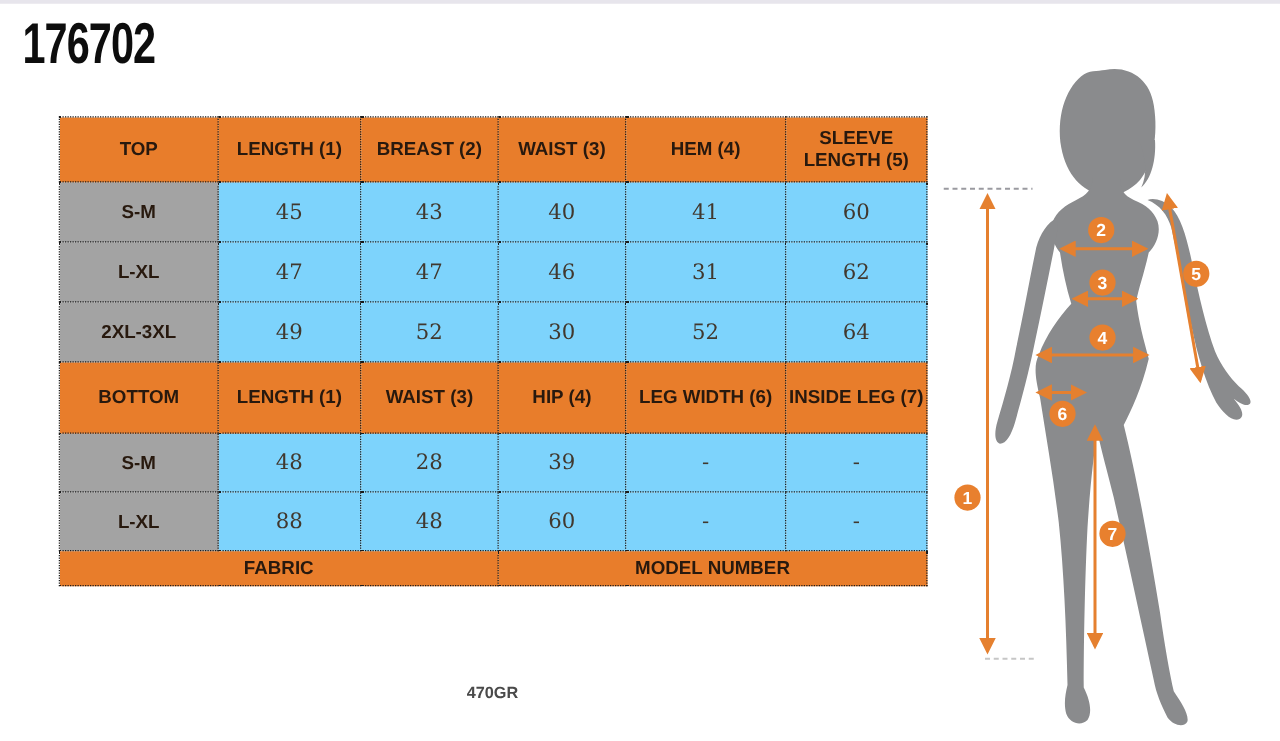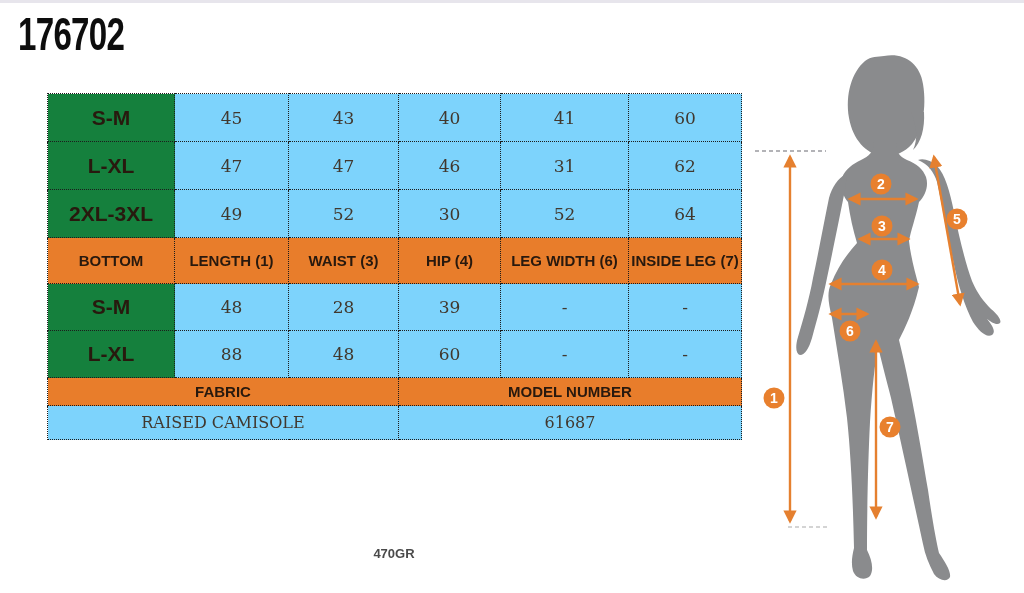--- a/index.html
+++ b/index.html
@@ -41,27 +41,27 @@
     font-weight: 700; font-size: 15px; color: #28190e;
     font-family: "Liberation Sans", sans-serif;
     line-height: 1.15;
   }
   td.val {
     background: #7dd3fc;
     font-family: "DejaVu Serif", serif;
     font-size: 17px; color: #41382e;
   }
   td.lbl {
-    background: #15803d;
-    font-weight: 700; font-size: 21px; color: #28190e;
+    background: #a3a3a3;
+    font-weight: 700; font-size: 15px; color: #28190e;
     font-family: "Liberation Sans", sans-serif;
   }
   tr.row-header1 td { height: 52px; }
   tr.row-data-top td { height: 48px; }
-  tr.row-header2 td { height: 46px; }
+  tr.row-header2 td { height: 57px; }
   tr.row-data-bot td { height: 47px; }
   tr.row-header3 td { height: 28px; }
   tr.row-footer td { height: 34px; }
   tr.row-footer td.val { font-size: 16px; }
   .weight-note {
     position: absolute; left: 47px; top: 546px; width: 694px;
     text-align: center;
     font-size: 13px; color: #4a4a4a; font-weight: 700;
     font-family: "Liberation Sans", sans-serif;
   }
@@ -82,20 +82,28 @@
   <table class="size-chart">
     <colgroup>
       <col style="width:127px">
         <col style="width:114px">
         <col style="width:110px">
       <col style="width:102px">
         <col style="width:128px">
         <col style="width:113px">
     </colgroup>
     <tbody>
+      <tr class="row-header1">
+        <td class="hdr">TOP</td>
+        <td class="hdr">LENGTH (1)</td>
+        <td class="hdr">BREAST (2)</td>
+        <td class="hdr">WAIST (3)</td>
+        <td class="hdr">HEM (4)</td>
+        <td class="hdr">SLEEVE LENGTH (5)</td>
+      </tr>
       <tr class="row-data-top">
         <td class="lbl">S-M</td>
         <td class="val">45</td>
         <td class="val">43</td>
         <td class="val">40</td>
         <td class="val">41</td>
         <td class="val">60</td>
       </tr>
       <tr class="row-data-top">
         <td class="lbl">L-XL</td>
@@ -133,24 +141,20 @@
         <td class="lbl">L-XL</td>
         <td class="val">88</td>
         <td class="val">48</td>
         <td class="val">60</td>
         <td class="val">-</td>
         <td class="val">-</td>
       </tr>
       <tr class="row-header3">
         <td class="hdr" colspan="3">FABRIC</td>
         <td class="hdr" colspan="3">MODEL NUMBER</td>
-      </tr>
-      <tr class="row-footer">
-        <td class="val" colspan="3">RAISED CAMISOLE</td>
-        <td class="val" colspan="3">61687</td>
       </tr>
     </tbody>
   </table>
 </div>
 
 <div class="weight-note">470GR</div>
 
 <div class="figure-wrap">
   <svg viewBox="0 0 262 540" xmlns="http://www.w3.org/2000/svg">
     <defs>

